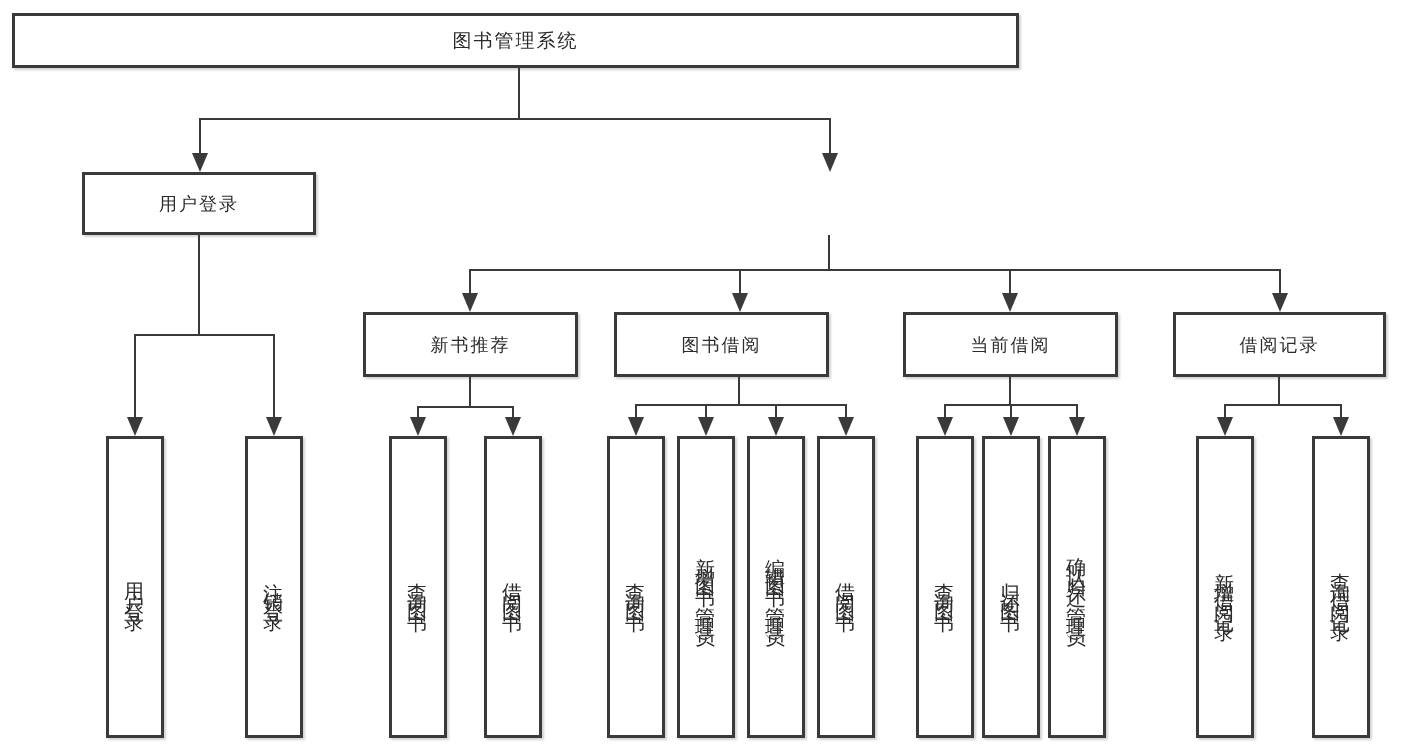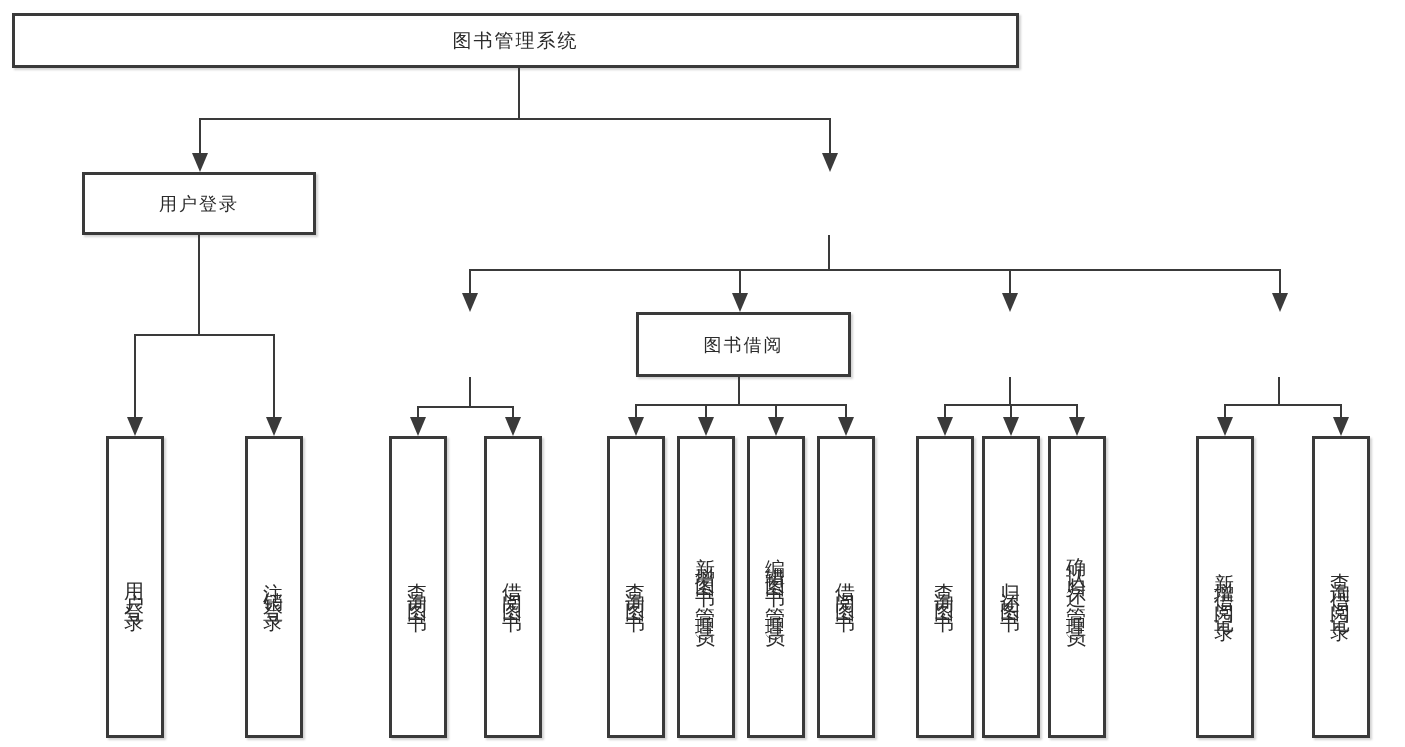--- a/index.html
+++ b/index.html
@@ -88,22 +88,31 @@
     <div class="vline" style="left:469px;top:270px;height:28px;"></div>
     <div class="arrow" style="left:462px;top:293px;"></div>
     <div class="vline" style="left:739px;top:270px;height:28px;"></div>
     <div class="arrow" style="left:732px;top:293px;"></div>
     <div class="vline" style="left:1009px;top:270px;height:28px;"></div>
     <div class="arrow" style="left:1002px;top:293px;"></div>
     <div class="vline" style="left:1279px;top:270px;height:28px;"></div>
     <div class="arrow" style="left:1272px;top:293px;"></div>
   </div>
 
-  <div class="node" style="left:636px;top:312px;width:215px;height:65px;">
+  <div class="node" style="left:363px;top:312px;width:215px;height:65px;">
+    <span class="lbl">新书推荐</span>
+  </div>
+  <div class="node" style="left:614px;top:312px;width:215px;height:65px;">
     <span class="lbl">图书借阅</span>
+  </div>
+  <div class="node" style="left:903px;top:312px;width:215px;height:65px;">
+    <span class="lbl">当前借阅</span>
+  </div>
+  <div class="node" style="left:1173px;top:312px;width:213px;height:65px;">
+    <span class="lbl">借阅记录</span>
   </div>
 
   <div>
     <div class="vline" style="left:469px;top:377px;height:30px;"></div>
     <div class="hline" style="left:417px;top:406px;width:97px;"></div>
     <div class="vline" style="left:417px;top:407px;height:15px;"></div>
     <div class="arrow" style="left:410px;top:417px;"></div>
     <div class="vline" style="left:512px;top:407px;height:15px;"></div>
     <div class="arrow" style="left:505px;top:417px;"></div>
   </div>

